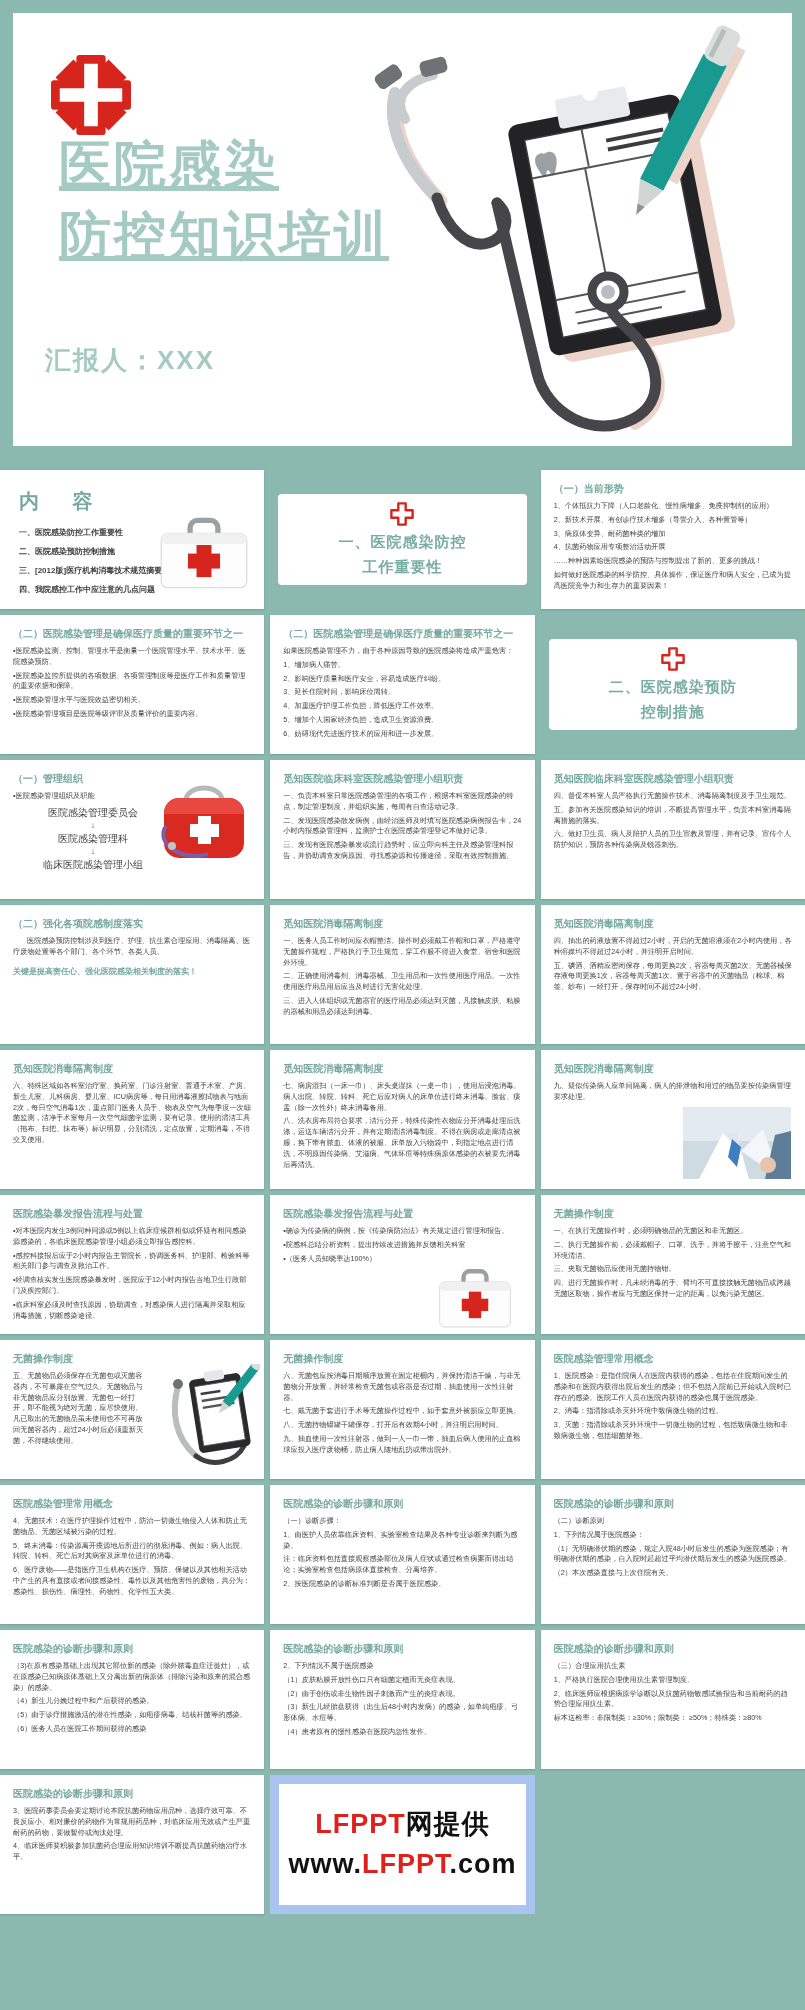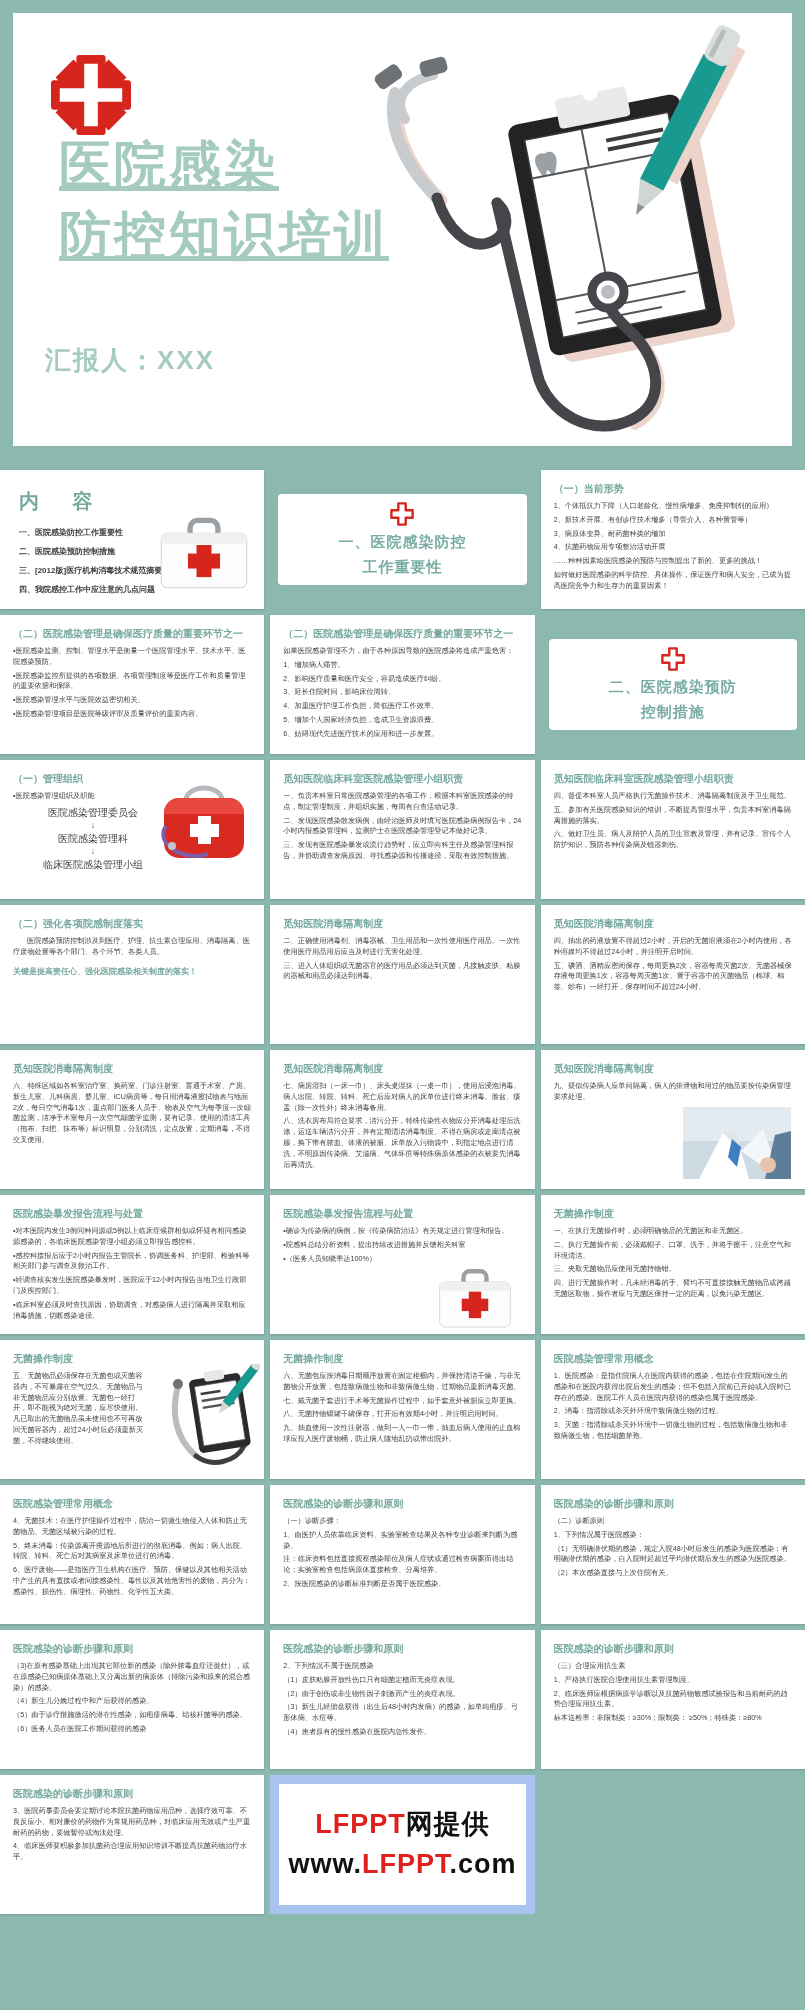--- a/index.html
+++ b/index.html
@@ -224,20 +224,21 @@
         <p class="card-p">五、参加有关医院感染知识的培训，不断提高管理水平，负责本科室消毒隔离措施的落实。</p>
         <p class="card-p">六、做好卫生员、病人及陪护人员的卫生宣教及管理，并有记录。宣传个人防护知识，预防各种传染病及锐器刺伤。</p>
       </div>
       <div class="cell card">
         <div class="card-title">（二）强化各项院感制度落实</div>
         <p class="card-p ind">医院感染预防控制涉及到医疗、护理、抗生素合理应用、消毒隔离、医疗废物处置等各个部门、各个环节、各类人员。</p>
         <p class="card-p hl">关键是提高责任心、强化医院感染相关制度的落实！</p>
       </div>
       <div class="cell card">
         <div class="card-title">觅知医院消毒隔离制度</div>
+        <p class="card-p">一、医务人员工作时间应衣帽整洁。操作时必须戴工作帽和口罩，严格遵守无菌操作规程，严格执行手卫生规范，穿工作服不得进入食堂、宿舍和医院外环境。</p>
         <p class="card-p">二、正确使用消毒剂、消毒器械、卫生用品和一次性使用医疗用品。一次性使用医疗用品用后应当及时进行无害化处理。</p>
         <p class="card-p">三、进入人体组织或无菌器官的医疗用品必须达到灭菌，凡接触皮肤、粘膜的器械和用品必须达到消毒。</p>
       </div>
       <div class="cell card">
         <div class="card-title">觅知医院消毒隔离制度</div>
         <p class="card-p">四、抽出的药液放置不得超过2小时，开启的无菌溶液须在2小时内使用，各种溶媒均不得超过24小时，并注明开启时间。</p>
         <p class="card-p">五、碘酒、酒精应密闭保存，每周更换2次，容器每周灭菌2次。无菌器械保存液每周更换1次，容器每周灭菌1次。置于容器中的灭菌物品（棉球、棉签、纱布）一经打开，保存时间不超过24小时。</p>
       </div>
       <div class="cell card">
         <div class="card-title">觅知医院消毒隔离制度</div>
@@ -312,21 +313,21 @@
         <g transform="rotate(38 72 30)">
           <rect x="66" y="-4" width="9" height="48" fill="#189a90"></rect>
           <rect x="66" y="-14" width="9" height="13" rx="3" fill="#d9dedd"></rect>
           <polygon points="66,44 75,44 70.5,56" fill="#cfd6d4"></polygon>
         </g>
       </svg>
     </div>
       </div>
       <div class="cell card">
         <div class="card-title">无菌操作制度</div>
-        <p class="card-p">六、无菌包应按消毒日期顺序放置在固定柜橱内，并保持清洁干燥，与非无菌物分开放置，包括致病微生物和非致病微生物，过期物品重新消毒灭菌。</p>
+        <p class="card-p">六、无菌包应按消毒日期顺序放置在固定柜橱内，并保持清洁干燥，与非无菌物分开放置，并经常检查无菌包或容器是否过期，抽血使用一次性注射器。</p>
         <p class="card-p">七、戴无菌手套进行手术等无菌操作过程中，如手套意外被损应立即更换。</p>
         <p class="card-p">八、无菌持物镊罐干罐保存，打开后有效期4小时，并注明启用时间。</p>
         <p class="card-p">九、抽血使用一次性注射器，做到一人一巾一带，抽血后病人使用的止血棉球应投入医疗废物桶，防止病人随地乱扔或带出院外。</p>
       </div>
       <div class="cell card">
         <div class="card-title">医院感染管理常用概念</div>
         <p class="card-p">1、医院感染：是指住院病人在医院内获得的感染，包括在住院期间发生的感染和在医院内获得出院后发生的感染；但不包括入院前已开始或入院时已存在的感染。医院工作人员在医院内获得的感染也属于医院感染。</p>
         <p class="card-p">2、消毒：指清除或杀灭外环境中致病微生物的过程。</p>
         <p class="card-p">3、灭菌：指清除或杀灭外环境中一切微生物的过程，包括致病微生物和非致病微生物，包括细菌芽孢。</p>
       </div>

